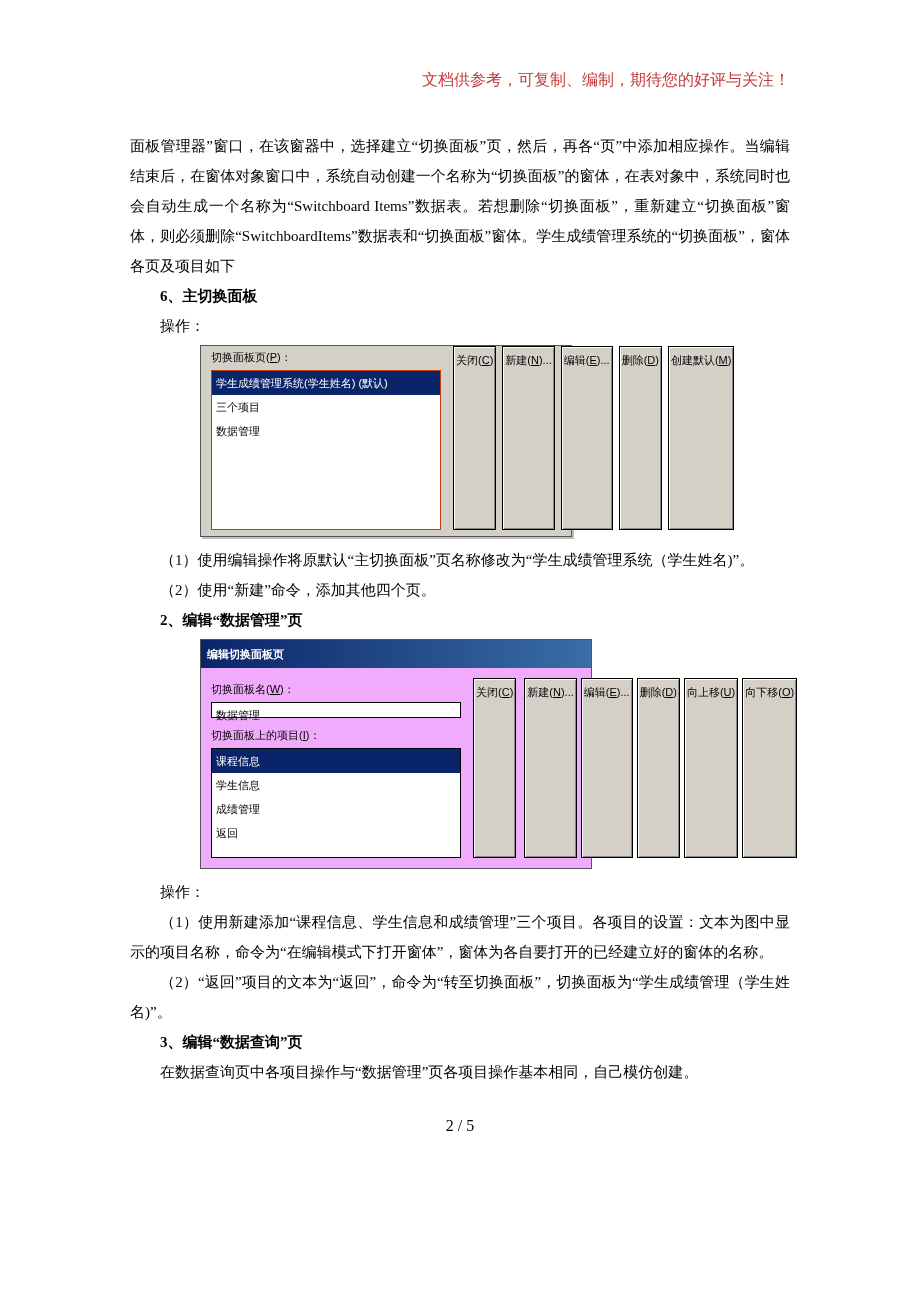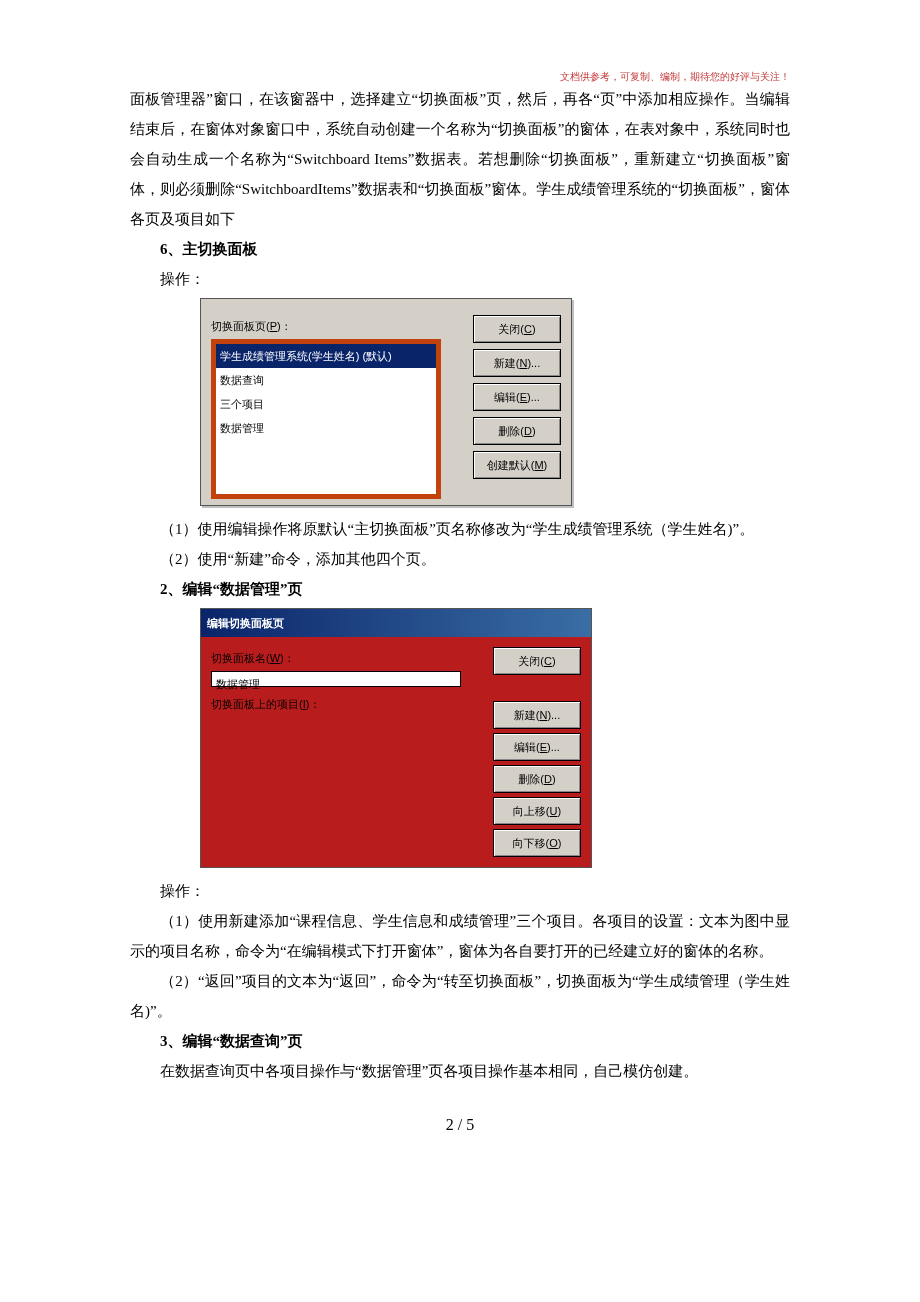--- a/index.html
+++ b/index.html
@@ -9,21 +9,22 @@
     width: 920px;
   }
   .page {
     padding: 70px 130px 60px 130px;
     box-sizing: border-box;
     color: #000;
   }
   .header-note {
     text-align: right;
     color: #c33a3a;
-    font-size: 10px;
+    font-size: 16px;
+    margin-bottom: 40px;
   }
   .body-text {
     font-size: 15px;
     line-height: 2.0;
     text-align: justify;
   }
   .body-text p { margin: 0; }
   .indent { text-indent: 2em; }
   .bold { font-weight: bold; }
   .op-label { text-indent: 2em; }
@@ -40,69 +41,69 @@
   .titlebar {
     background: linear-gradient(to right, #0a246a, #3a6ea5);
     color: #fff;
     font-size: 11px;
     padding: 3px 6px;
     font-weight: bold;
     font-family: "SimSun", sans-serif;
   }
   .dlg-body {
     display: flex;
-    padding: 16px 10px 6px 10px;
+    padding: 0 10px 6px 10px;
     font-size: 11px;
     gap: 8px;
     justify-content: space-between;
   }
   .dlg-left { flex: 1; }
   .dlg-label { margin-bottom: 2px; white-space: nowrap; }
   .dlg-label .hotkey { text-decoration: underline; }
   .listbox {
-    border: 5px solid #c2410c;
+    border: 1px solid #c2410c;
     background: #fff;
     height: 160px;
     width: 230px;
     box-sizing: border-box;
     overflow: hidden;
   }
   .list-item {
     padding: 1px 4px;
     white-space: nowrap;
   }
   .list-item.sel {
     background: #0a246a;
     color: #fff;
   }
   .dlg-right {
     display: flex;
-    flex-direction: column;
+    flex-direction: row;
     gap: 6px;
-    width: 88px;
+    width: 108px;
   }
   .dlg-right.r2 { gap: 4px; }
   .btn {
     background: #d4d0c8;
     border: 1px solid #000;
     box-shadow: inset 1px 1px 0 #fff, inset -1px -1px 0 #888;
     font-size: 11px;
     padding: 2px 2px;
     text-align: center;
     white-space: nowrap;
     cursor: default;
   }
   .btn .hk { text-decoration: underline; }
 
   
   .dialog2 {
     font-family: "SimSun", sans-serif;
     margin: 4px 0 8px 70px;
     width: 390px;
-    background: #b91c1c;
+    background: #f0abfc;
     border: 1px solid #555;
   }
   .dlg2-body {
     padding: 10px 10px 10px 10px;
     font-size: 11px;
     display: flex;
     gap: 8px;
   }
   .dlg2-left { flex: 1; }
   .textinput {
@@ -141,21 +142,20 @@
 
     <p class="indent bold">6、主切换面板</p>
     <p class="op-label">操作：</p>
 
     <div class="dialog">
       <div class="dlg-body">
         <div class="dlg-left">
           <div class="dlg-label">切换面板页(<span class="hotkey">P</span>)：</div>
           <div class="listbox">
             <div class="list-item sel">学生成绩管理系统(学生姓名)  (默认)</div>
-            <div class="list-item">数据查询</div>
             <div class="list-item">三个项目</div>
             <div class="list-item">数据管理</div>
           </div>
         </div>
         <div class="dlg-right">
           <div class="btn">关闭(<span class="hk">C</span>)</div>
           <div class="btn">新建(<span class="hk">N</span>)...</div>
           <div class="btn">编辑(<span class="hk">E</span>)...</div>
           <div class="btn">删除(<span class="hk">D</span>)</div>
           <div class="btn">创建默认(<span class="hk">M</span>)</div>
@@ -169,20 +169,26 @@
     <p class="indent bold">2、编辑“数据管理”页</p>
 
     <div class="dialog2">
       <div class="titlebar">编辑切换面板页</div>
       <div class="dlg2-body">
         <div class="dlg2-left">
           <div class="dlg-label">切换面板名(<span class="hotkey">W</span>)：</div>
           <div class="textinput">数据管理</div>
           <div class="spacer"></div>
           <div class="dlg-label">切换面板上的项目(<span class="hotkey">I</span>)：</div>
+          <div class="listbox2">
+            <div class="list-item sel">课程信息</div>
+            <div class="list-item">学生信息</div>
+            <div class="list-item">成绩管理</div>
+            <div class="list-item">返回</div>
+          </div>
         </div>
         <div class="dlg-right r2">
           <div class="btn">关闭(<span class="hk">C</span>)</div>
           <div style="height:18px"></div>
           <div class="btn">新建(<span class="hk">N</span>)...</div>
           <div class="btn">编辑(<span class="hk">E</span>)...</div>
           <div class="btn">删除(<span class="hk">D</span>)</div>
           <div class="btn">向上移(<span class="hk">U</span>)</div>
           <div class="btn">向下移(<span class="hk">O</span>)</div>
         </div>

